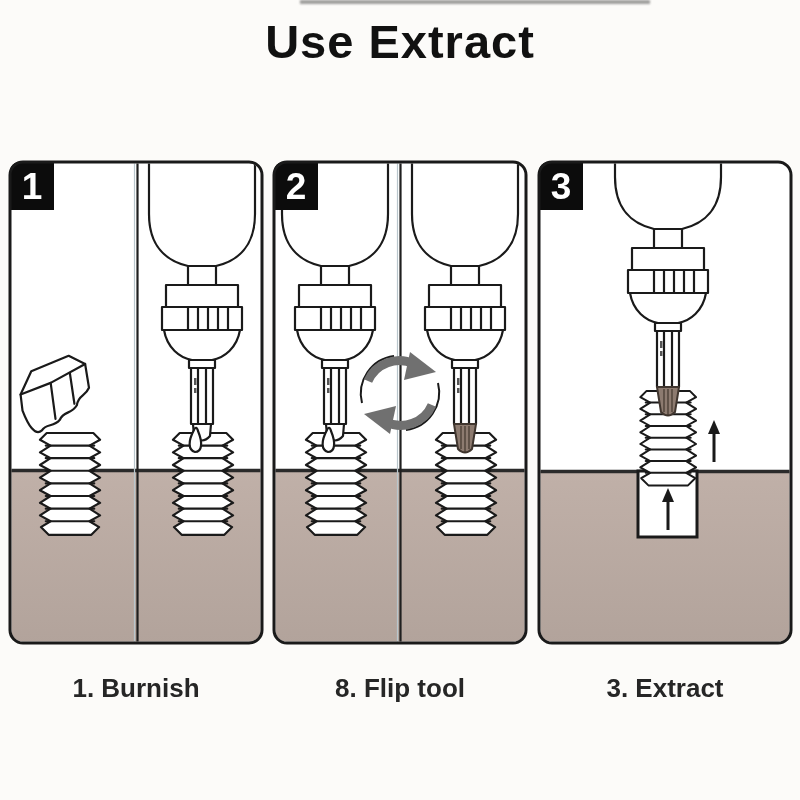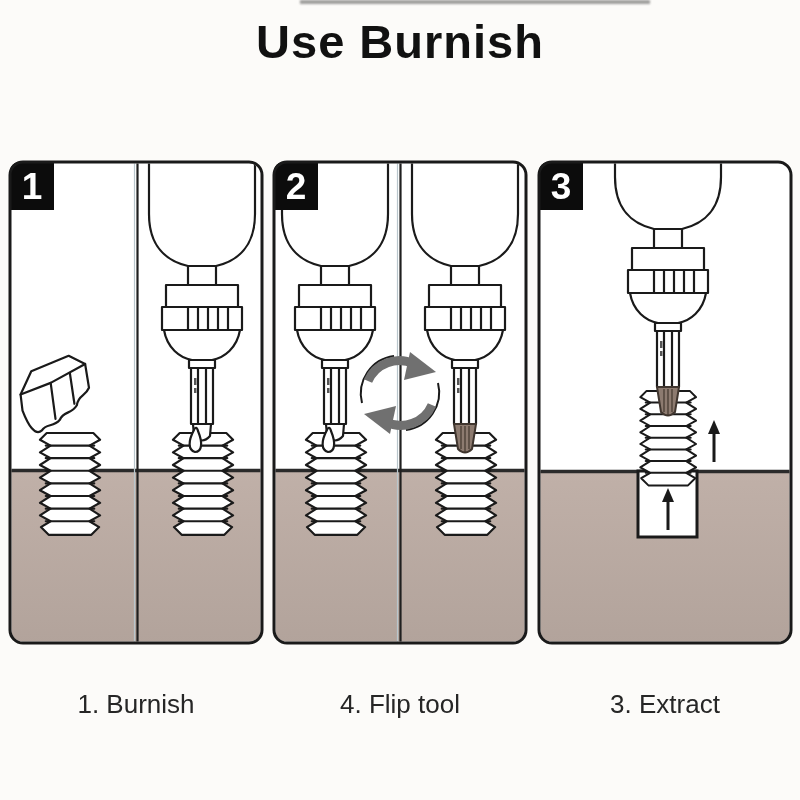--- a/index.html
+++ b/index.html
@@ -16,42 +16,41 @@
   .smudge{
     position:absolute;left:300px;top:0;width:350px;height:4px;
     background:rgba(45,45,45,.45);filter:blur(1px);
   }
   .panel-svg{position:absolute;top:160px;}
   .p1{left:8px;}
   .p2{left:272px;}
   .p3{left:537px;}
   .caption{
     position:absolute;top:670px;width:256px;height:36px;
-    text-align:center;font-size:26px;font-weight:400;color:#262626;
+    text-align:center;font-size:26px;font-weight:700;color:#262626;
     line-height:36px;
-    margin-top:16px;
   }
   .c1{left:8px;}
   .c2{left:272px;}
   .c3{left:537px;text-align:center;}
   .badge-num{
     font-family:"Liberation Sans", sans-serif;
     font-size:37px;font-weight:700;fill:#ffffff;
   }
   .outl{stroke:#1a1a1a;stroke-width:2.2;stroke-linejoin:round;stroke-linecap:round;}
   .wfill{fill:#ffffff;}
   .nofill{fill:none;}
 </style>
 </head>
 <body>
 
 <div class="stage">
 
   <div class="smudge"></div>
-  <div class="title">Use Burnish</div>
+  <div class="title">Use Extract</div>
 
   <svg width="0" height="0" style="position:absolute" aria-hidden="true">
     <defs>
       <linearGradient id="groundGrad" x1="0" y1="0" x2="0" y2="1">
         <stop offset="0" stop-color="#c0b0a8"></stop>
         <stop offset="1" stop-color="#b2a39b"></stop>
       </linearGradient>
 
       <g id="drill-sym">
         <path class="outl wfill" d="M 7,-30 L 7,42 C 7,74 24,89 46,94 L 74,94 C 96,89 113,74 113,42 L 113,-30"></path>
@@ -196,16 +195,16 @@
       <use href="#up-arrow-sym" transform="translate(177,262)"></use>
     </g>
     <g>
       <path d="M 1.5,50 L 1.5,14 Q 1.5,1.5 14,1.5 L 46,1.5 L 46,50 Z" fill="#0c0c0c"></path>
       <text class="badge-num" x="24" y="39" text-anchor="middle">3</text>
     </g>
     <rect x="2" y="2" width="252" height="481" rx="13" fill="none" stroke="#1a1a1a" stroke-width="3"></rect>
   </svg>
 
   <div class="caption c1">1. Burnish</div>
-  <div class="caption c2">4. Flip tool</div>
+  <div class="caption c2">8. Flip tool</div>
   <div class="caption c3">3. Extract</div>
 
 </div>
 
 </body></html>

